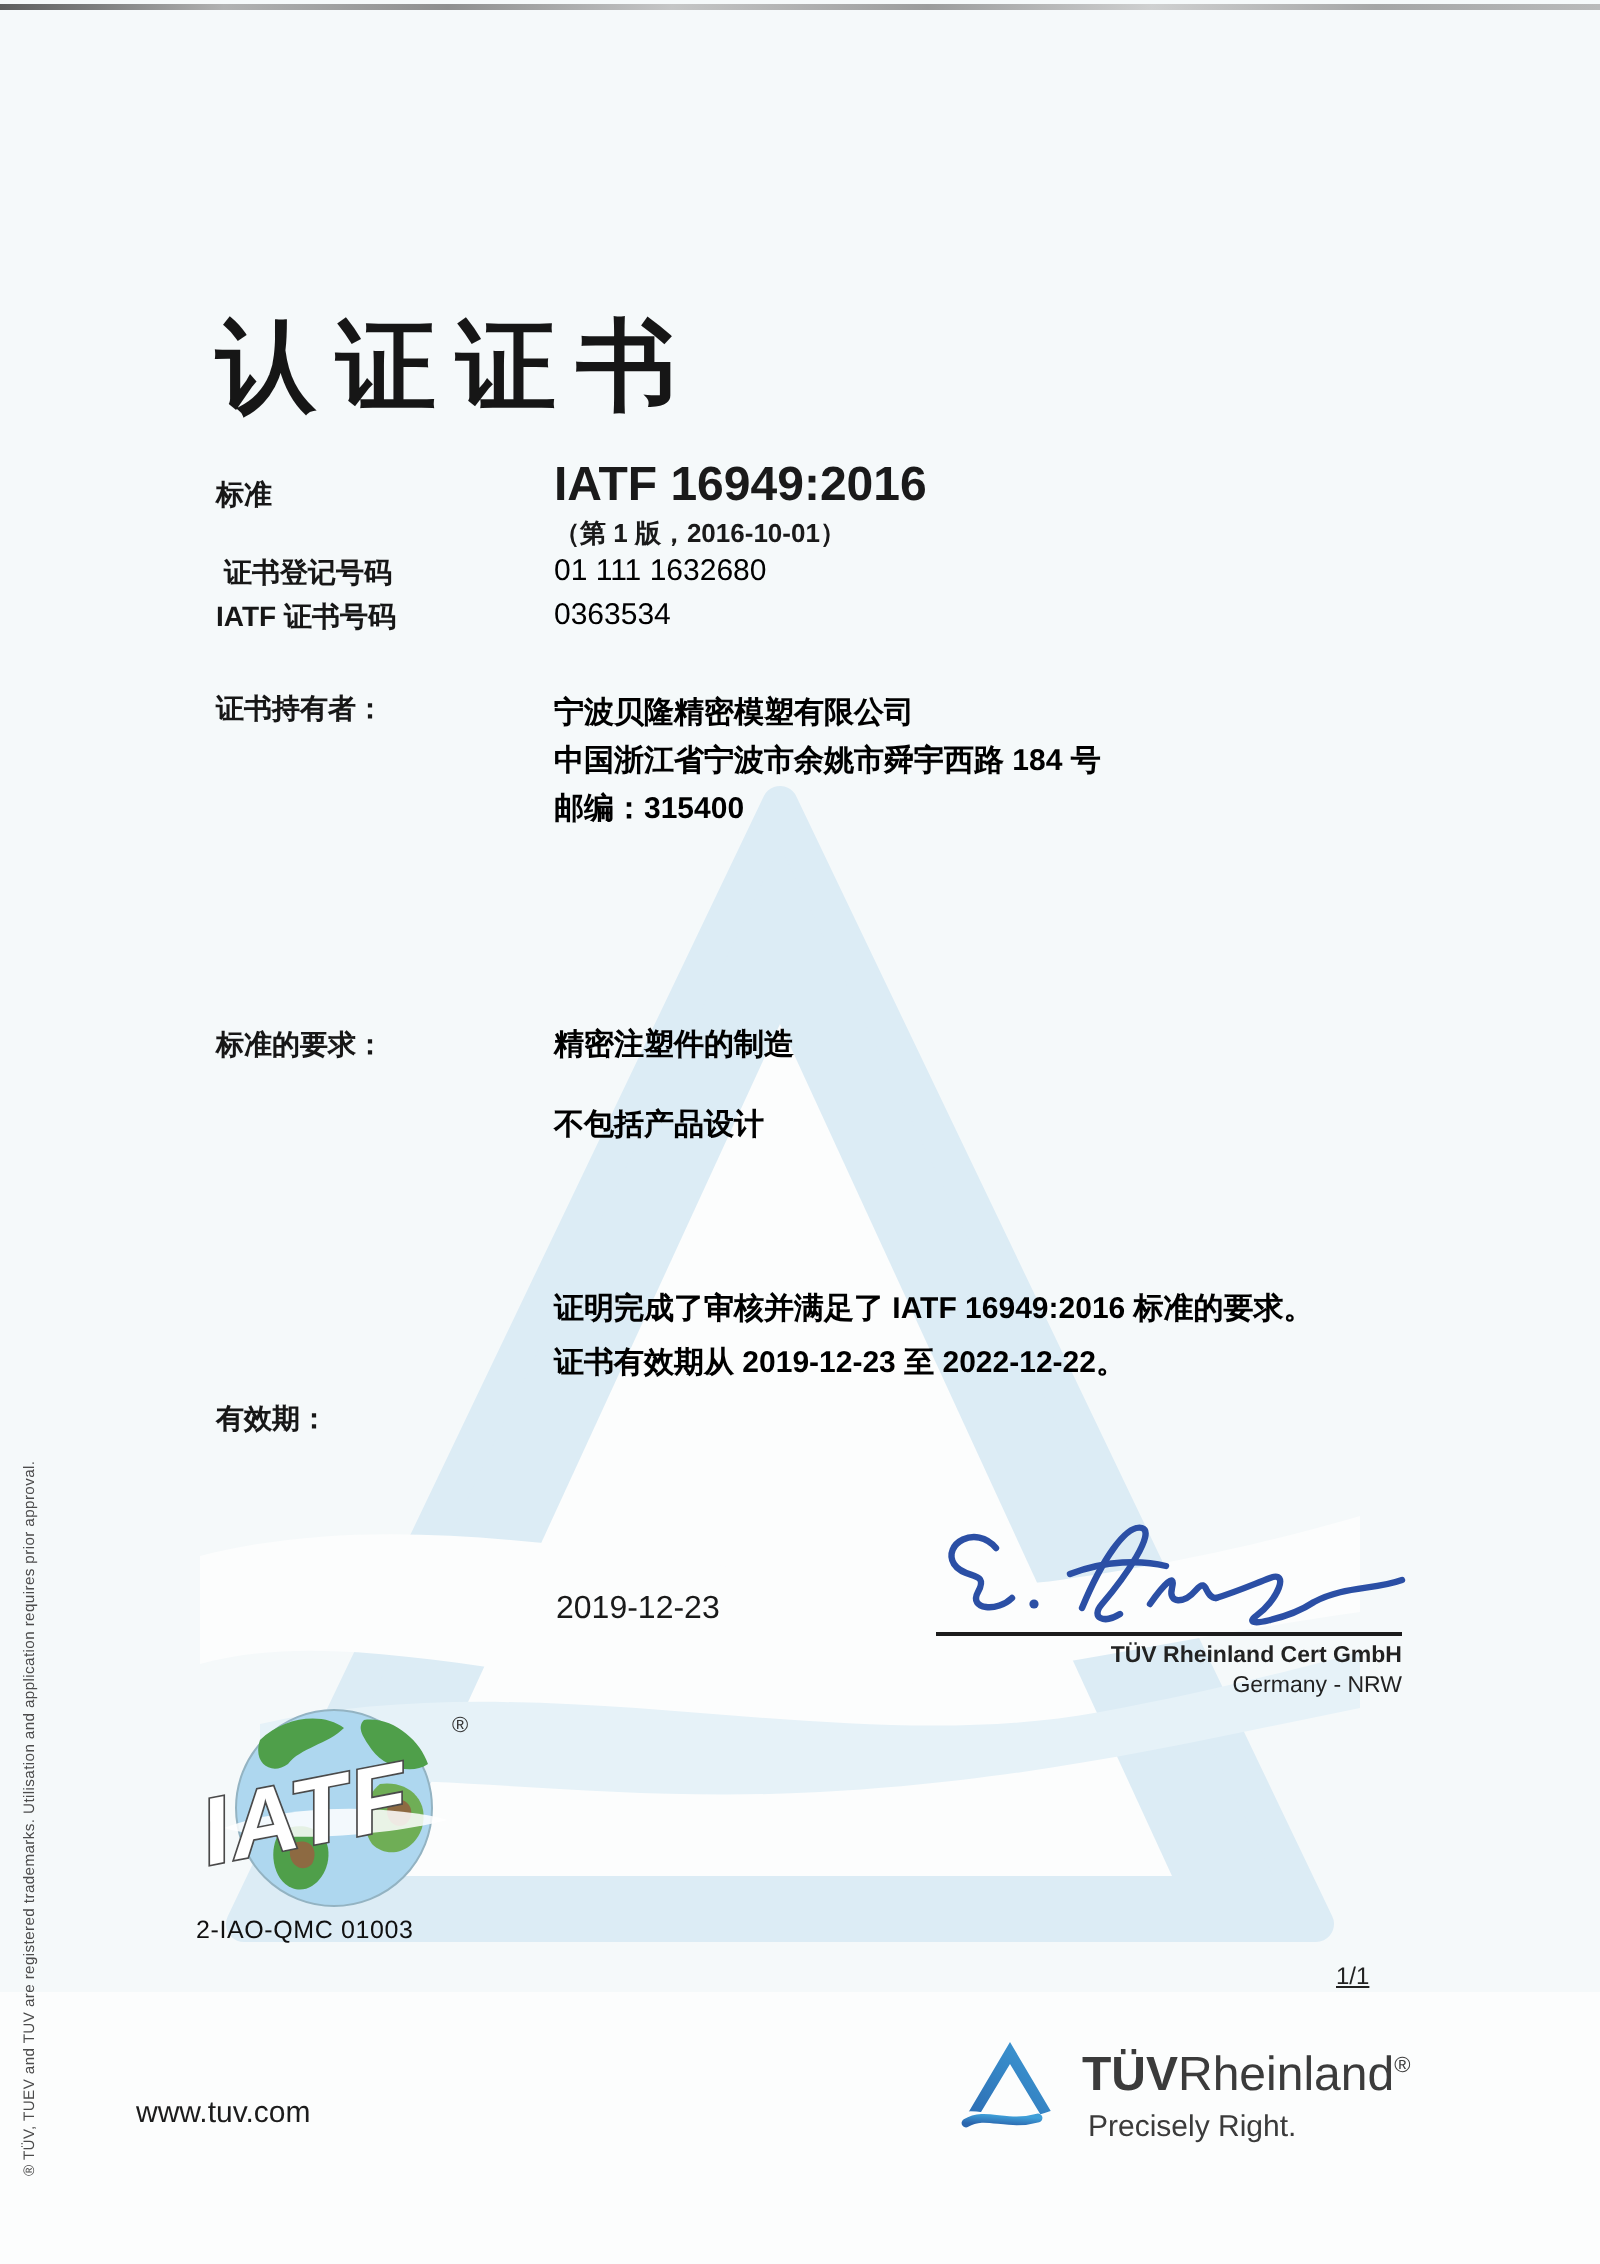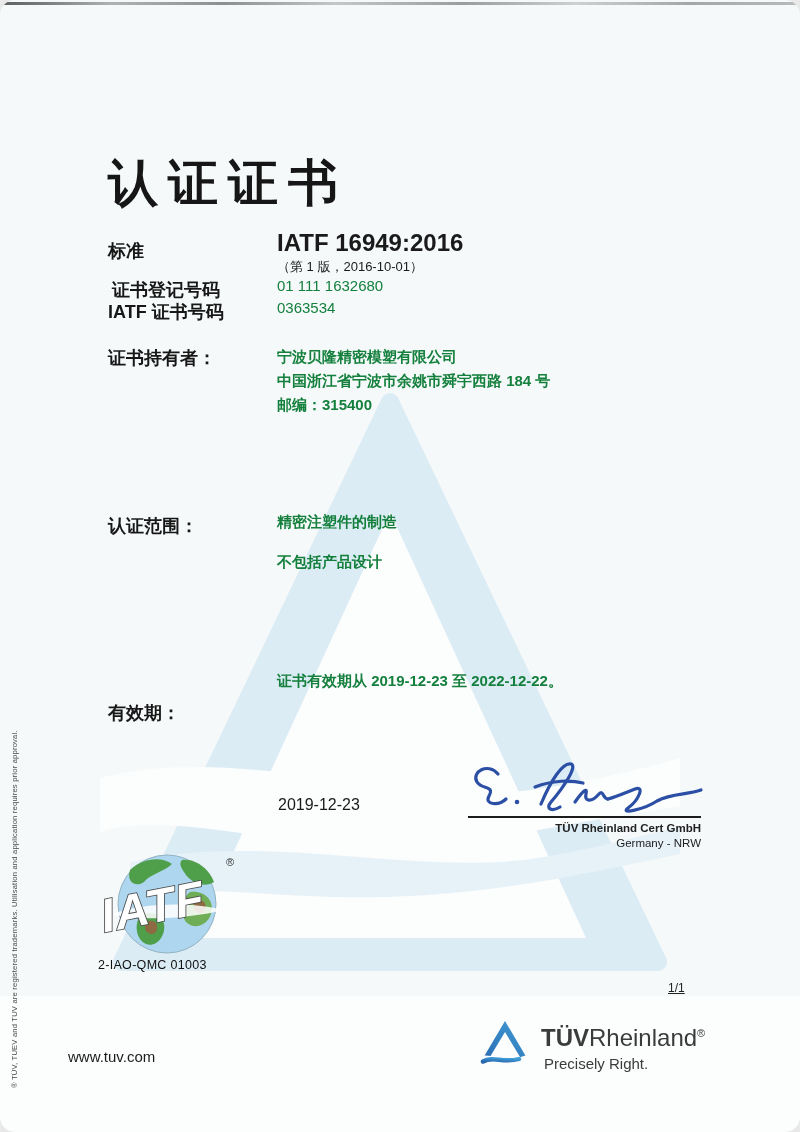--- a/index.html
+++ b/index.html
@@ -1,34 +1,33 @@
 <!DOCTYPE html>
 <html><head>
 <meta charset="utf-8">
 <style>
   html,body{margin:0;padding:0;background:#e9e9e9;}
   .page{
     position:relative;width:800px;height:1132px;margin:0 auto;
     background:#fcfdfd;overflow:hidden;
     font-family:"Liberation Sans","DejaVu Sans",sans-serif;
     color:#1a1a1a;
-    border-radius:15px;
   }
   .tint{position:absolute;left:0;top:0;width:100%;height:996px;background:rgba(214,231,238,0.18);}
   .scanline{position:absolute;left:0;top:2px;width:100%;height:3px;
     background:linear-gradient(90deg,#2a2a2a 0%,#555 6%,#9a9a9a 14%,#6b6b6b 28%,#b5b5b5 42%,#7d7d7d 58%,#c2c2c2 72%,#8a8a8a 86%,#a5a5a5 100%);
     opacity:.75;}
   .wm{position:absolute;left:100px;top:390px;width:580px;height:610px;z-index:0;}
   .content{position:absolute;inset:0;z-index:2;}
   .abs{position:absolute;}
   .title{font-size:50px;font-weight:bold;letter-spacing:10px;color:#161616;}
-  .lbl{font-size:18px;font-weight:bold;color:#171717;}
-  .val{font-size:15px;color:#15803d;}
+  .lbl{font-size:14px;font-weight:bold;color:#171717;}
+  .val{font-size:15px;color:#000000;}
   .std{font-size:24px;font-weight:bold;}
-  .ed{font-size:13px;font-weight:normal;}
+  .ed{font-size:13px;font-weight:bold;}
   .bold{font-weight:bold;}
   .cjkline{line-height:24px;}
   .sig-line{position:absolute;left:468px;top:816px;width:233px;height:1.6px;background:#1c1c1c;}
   .issuer{position:absolute;left:420px;top:821px;width:281px;text-align:right;font-size:11.5px;line-height:14.5px;color:#222;}
   .pageno{font-size:12px;color:#222;text-decoration:underline;}
   .code{font-size:12.5px;color:#101010;letter-spacing:.3px;}
   .site{font-size:15px;color:#1c1c1c;}
   .brandword{font-size:24px;color:#3b3b3b;white-space:nowrap;}
   .brandword .b{font-weight:bold;}
   .brandword sup{font-size:11px;vertical-align:9px;}
@@ -66,24 +65,25 @@
     <div class="abs lbl" style="left:112px;top:278px;">证书登记号码</div>
     <div class="abs val" style="left:277px;top:277px;">01 111 1632680</div>
     <div class="abs lbl" style="left:108px;top:300px;">IATF 证书号码</div>
     <div class="abs val" style="left:277px;top:299px;">0363534</div>
 
     <div class="abs lbl" style="left:108px;top:346px;">证书持有者：</div>
     <div class="abs val bold cjkline" style="left:277px;top:345px;">宁波贝隆精密模塑有限公司</div>
     <div class="abs val bold cjkline" style="left:277px;top:369px;">中国浙江省宁波市余姚市舜宇西路 184 号</div>
     <div class="abs val bold cjkline" style="left:277px;top:393px;">邮编：315400</div>
 
-    <div class="abs lbl" style="left:108px;top:514px;">认证范围：</div>
+    <div class="abs lbl" style="left:108px;top:514px;">标准的要求：</div>
     <div class="abs val bold" style="left:277px;top:513px;">精密注塑件的制造</div>
     <div class="abs val bold" style="left:277px;top:553px;">不包括产品设计</div>
 
+    <div class="abs val bold" style="left:277px;top:645px;">证明完成了审核并满足了 IATF 16949:2016 标准的要求。</div>
 
     <div class="abs lbl" style="left:108px;top:701px;">有效期：</div>
     <div class="abs val bold" style="left:277px;top:672px;">证书有效期从 2019-12-23 至 2022-12-22。</div>
 
     <div class="abs" style="left:278px;top:796px;font-size:16px;">2019-12-23</div>
 
     <svg class="abs" style="left:455px;top:752px;" width="255" height="70" viewBox="0 0 255 70" aria-hidden="true">
       <g fill="none" stroke="#2b4fa5" stroke-width="3.2" stroke-linecap="round">
         <path d="M43 22 C 33 10, 16 20, 22 30 C 27 38, 40 33, 34 44 C 29 53, 44 54, 51 47"></path>
         <path d="M86 52 C 96 28, 108 10, 116 12 C 123 14, 108 36, 96 50 C 90 57, 97 60, 105 55"></path>

